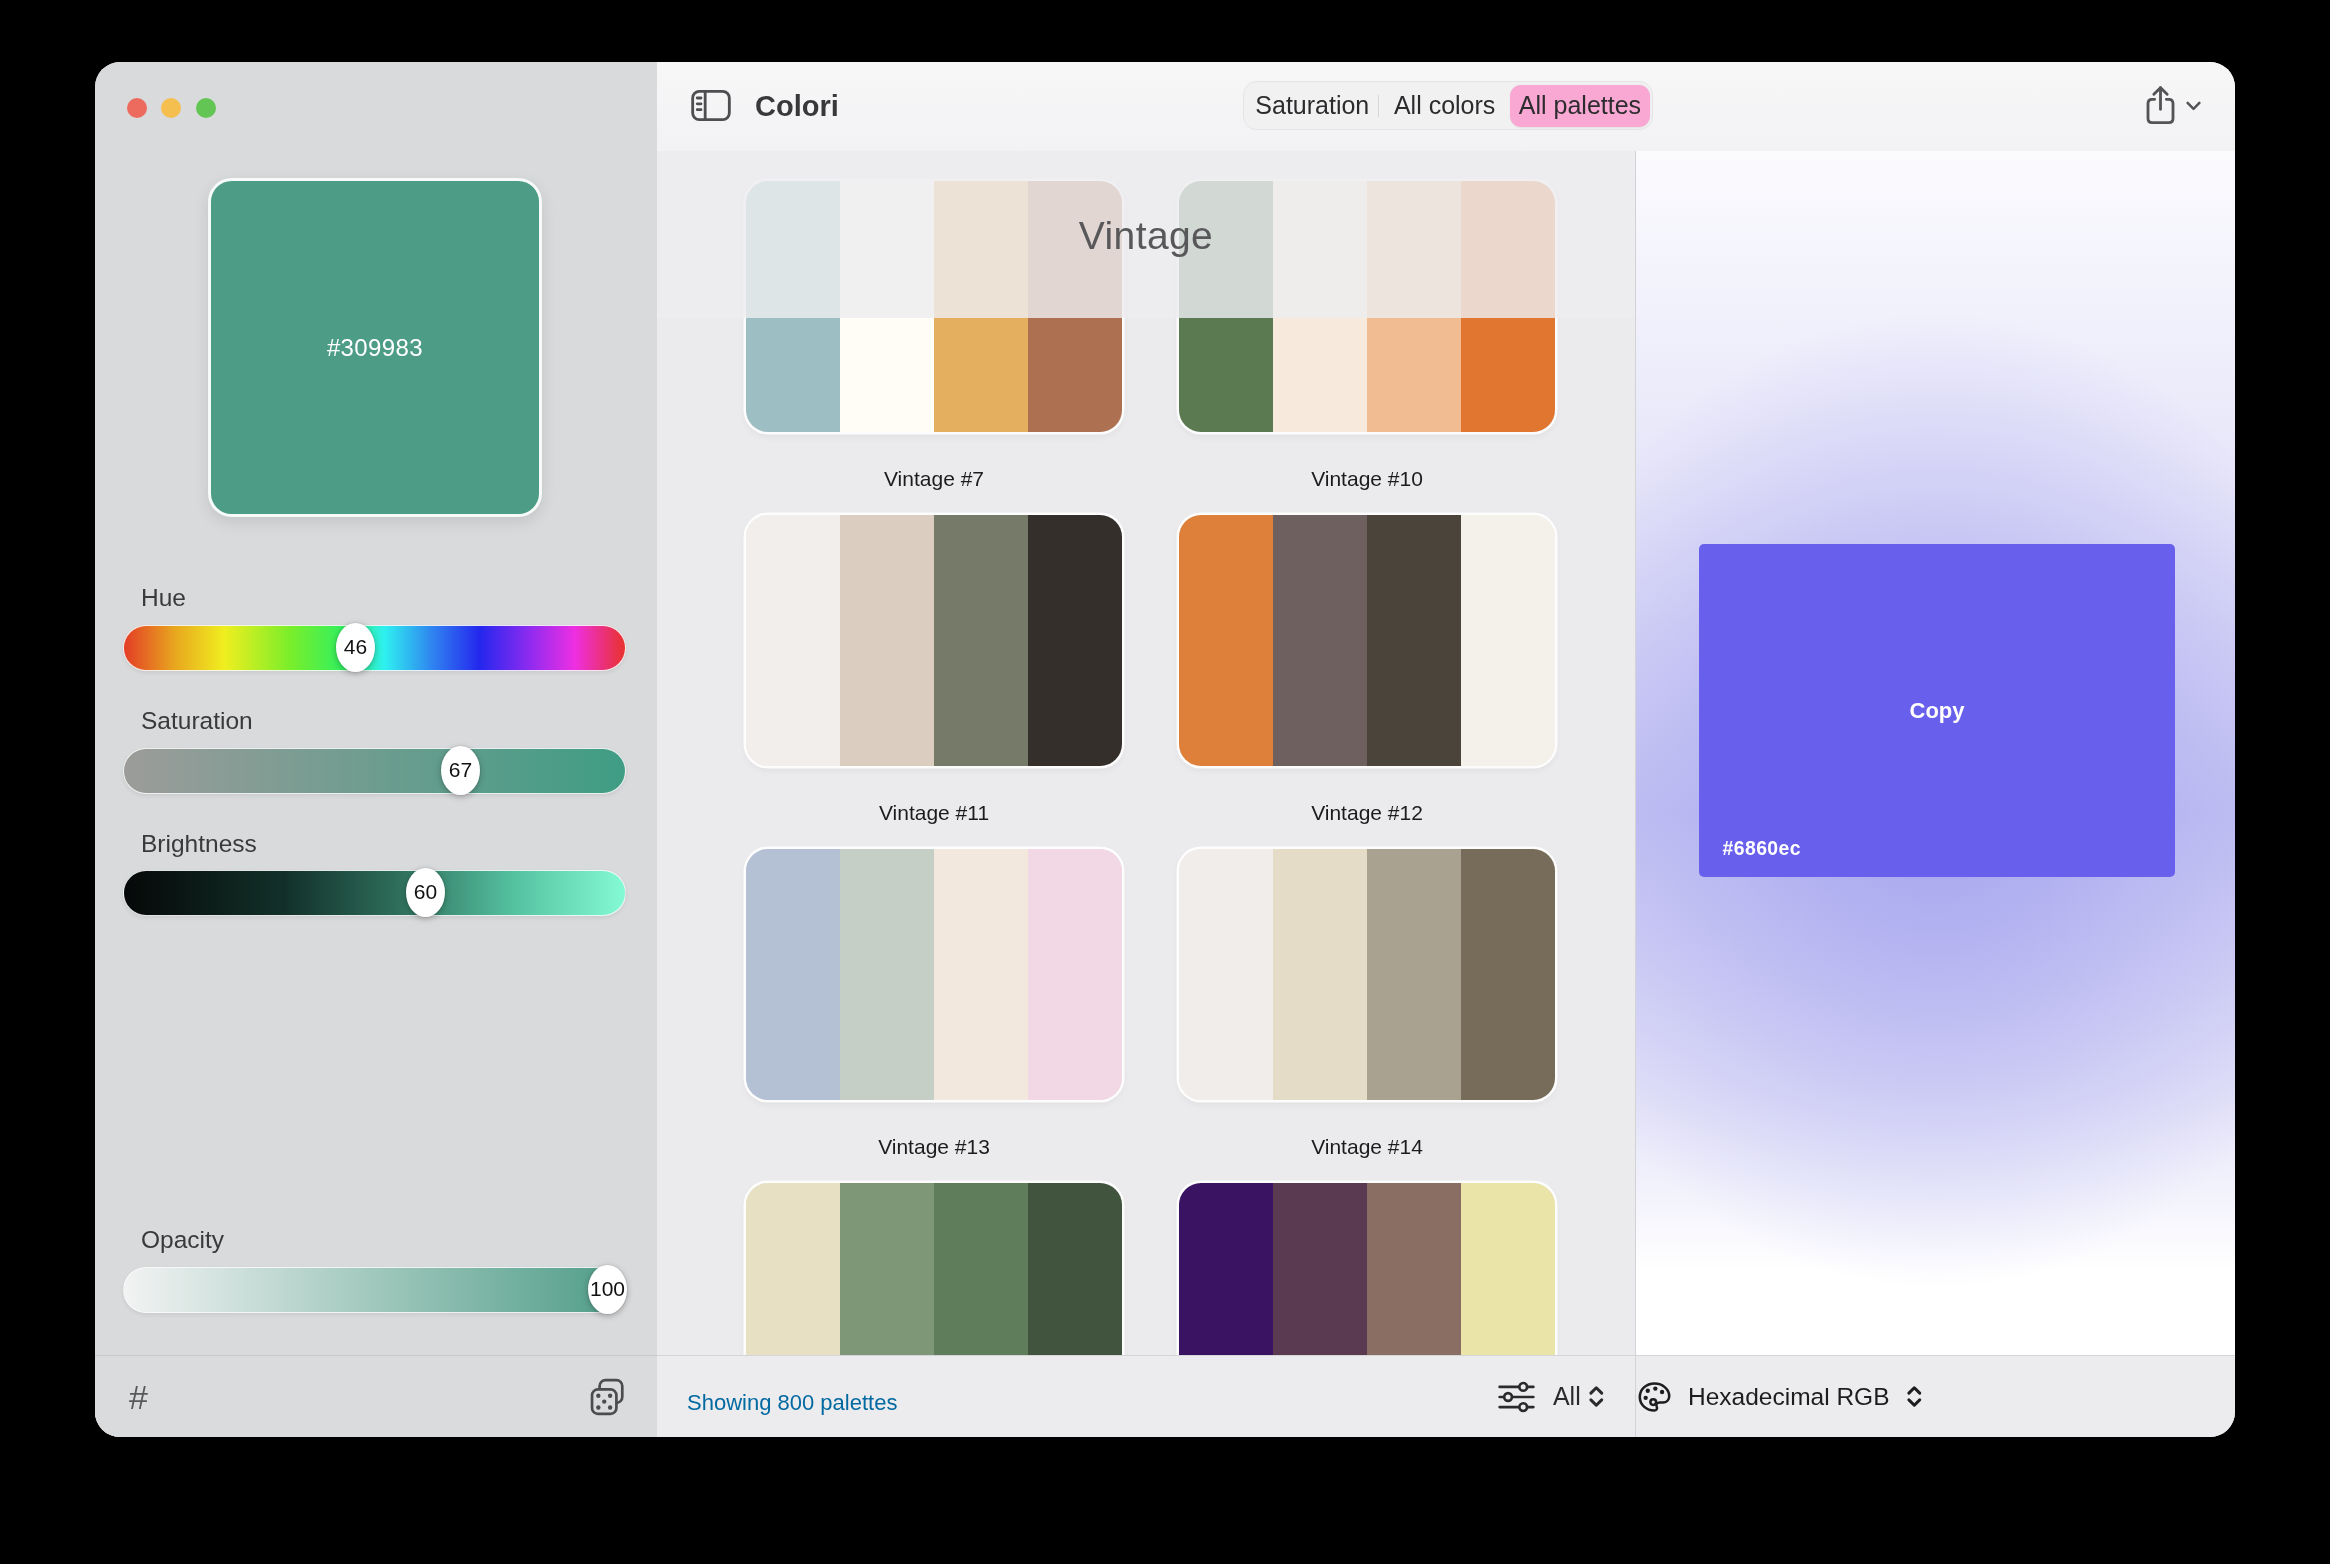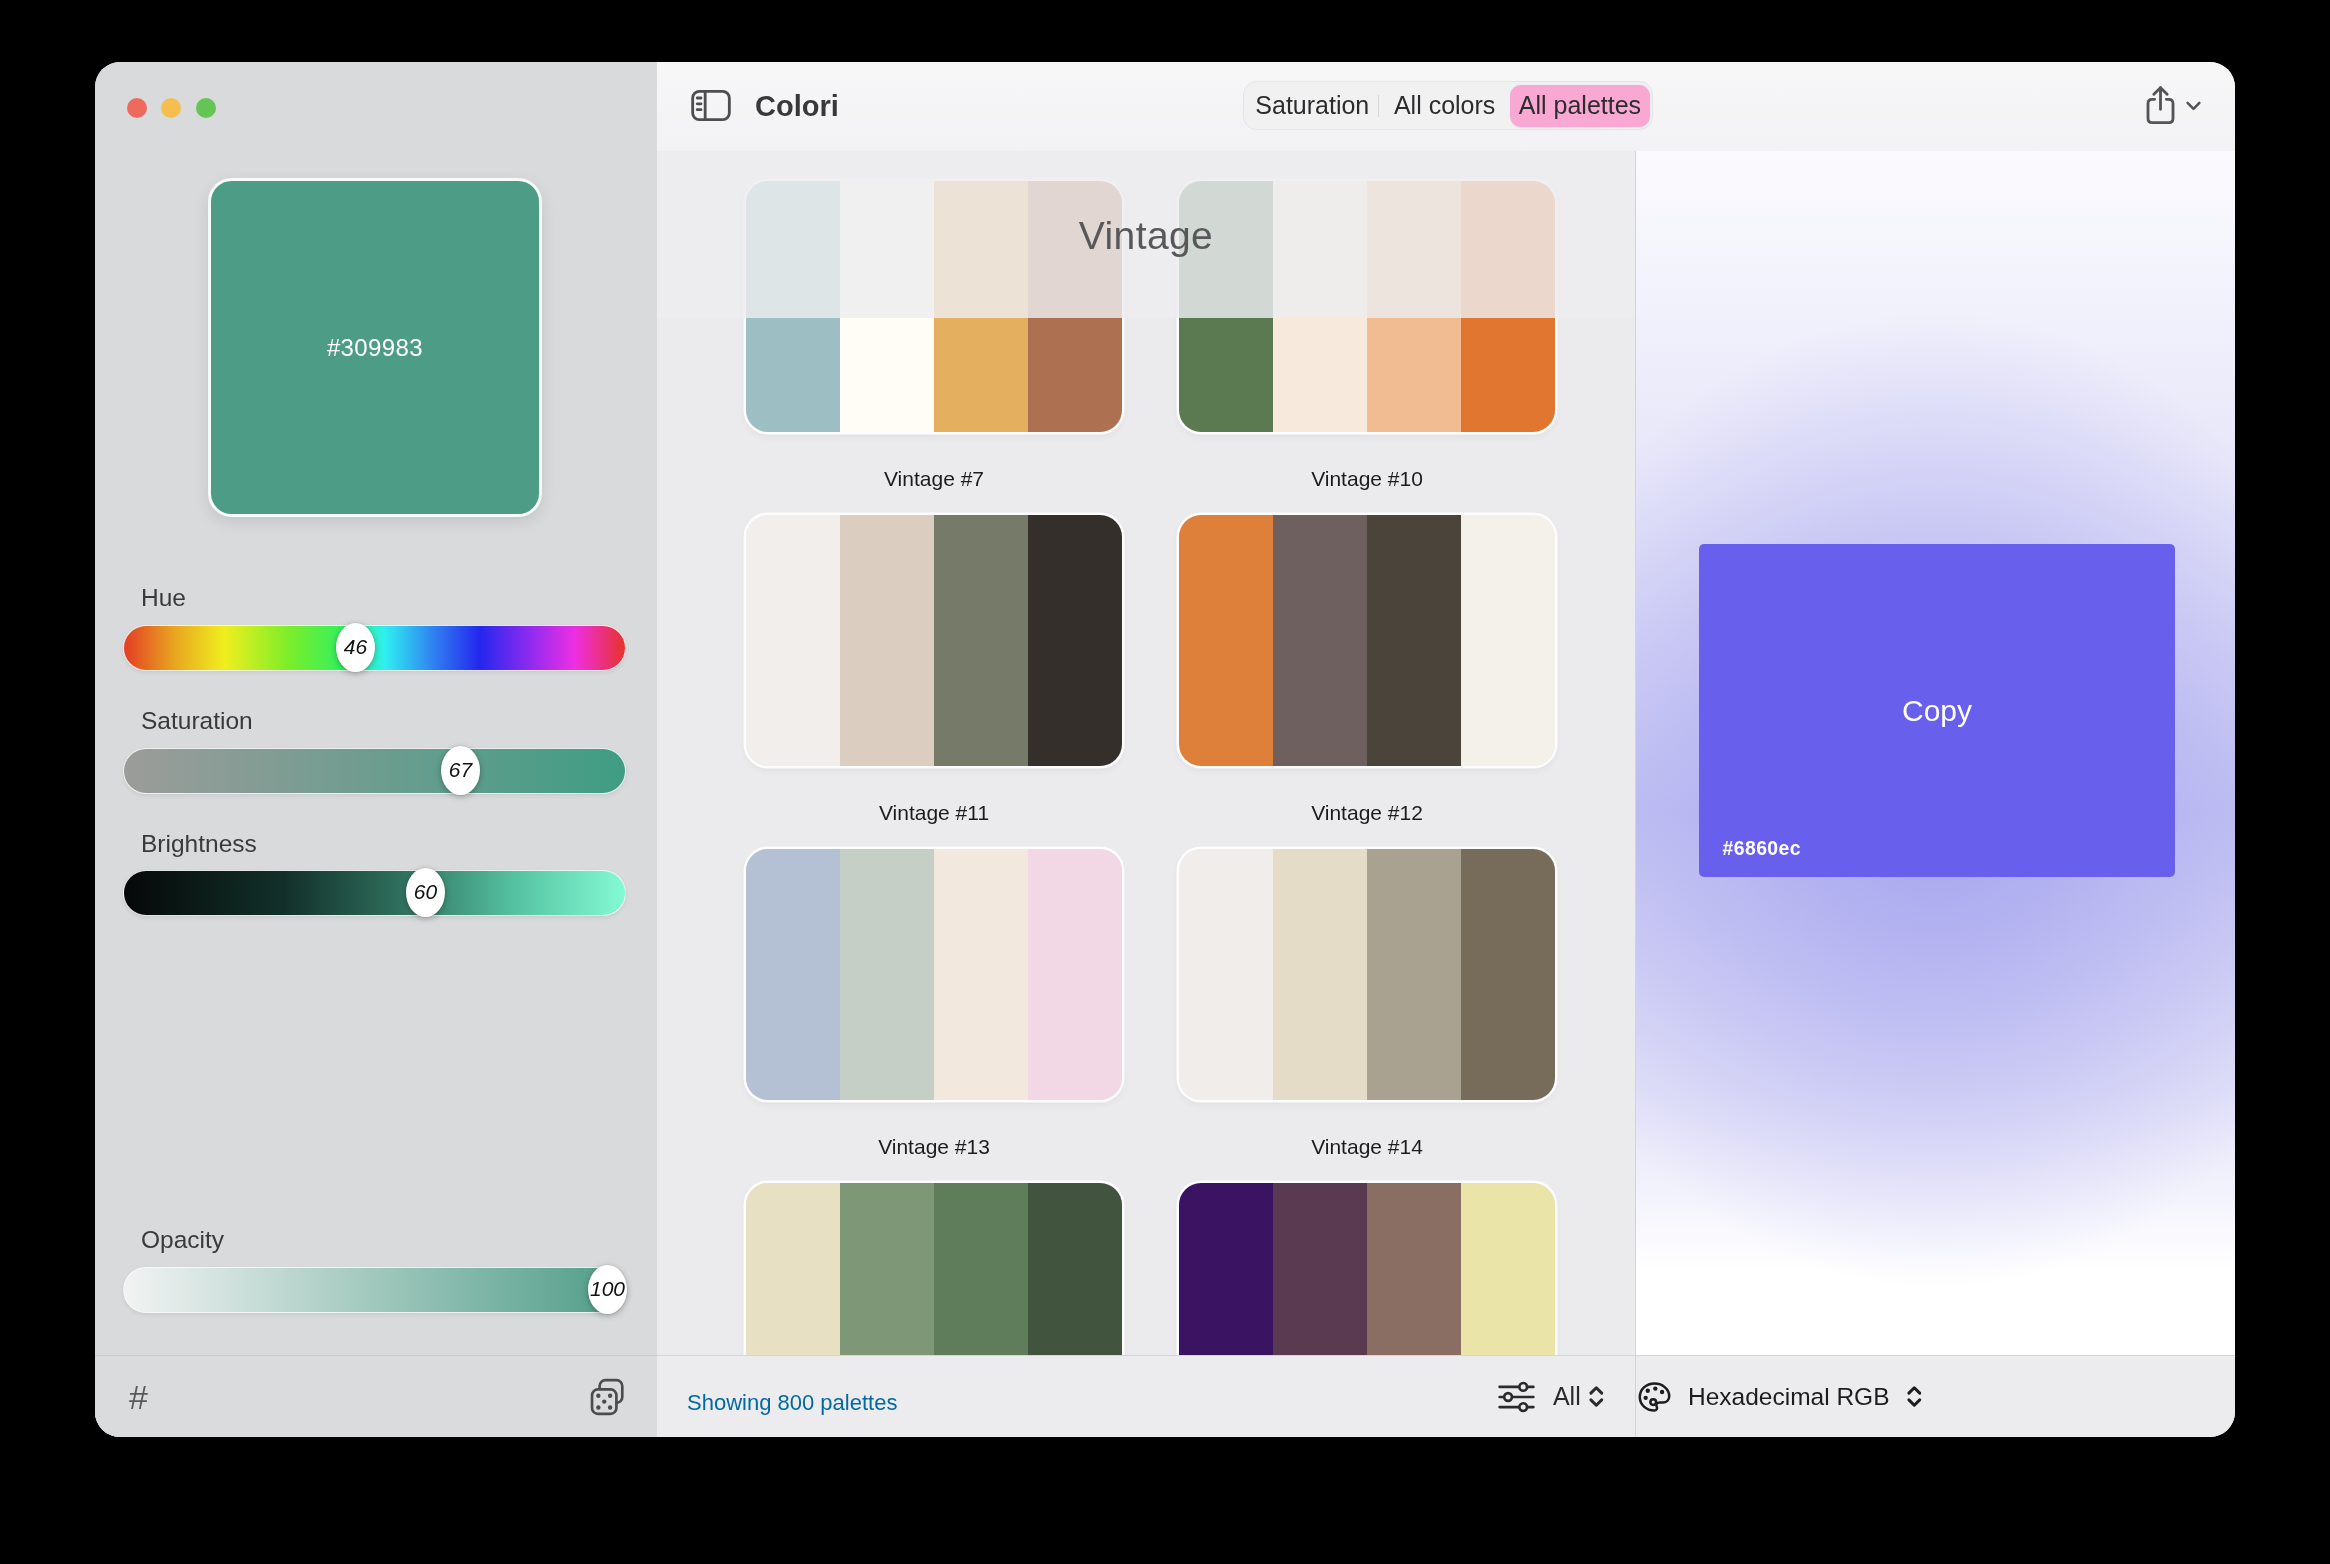--- a/index.html
+++ b/index.html
@@ -21,21 +21,21 @@
   .traffic{position:absolute;top:36px;left:32px;display:flex;gap:14.3px;}
   .light{width:20px;height:20px;border-radius:50%;}
   .swatch{position:absolute;left:113px;top:116px;width:334px;height:339px;
     border-radius:23.6px;border:3.4px solid rgba(255,255,255,.95);box-sizing:border-box;
     display:flex;align-items:center;justify-content:center;
     box-shadow:0 5px 15px rgba(0,0,0,.10);}
   .swatch-hex{color:#fff;font-size:24px;letter-spacing:0.4px;}
   .slider-row .slider-label{position:absolute;left:46px;font-size:24.5px;color:#3a3a3c;}
   .track{position:absolute;left:28px;width:503px;height:46px;border-radius:23px;
     border:1.7px solid rgba(250,250,250,.9);box-sizing:border-box;
-    box-shadow:0 1.7px 4.2px rgba(0,0,0,.08);font-style:italic;}
+    box-shadow:0 1.7px 4.2px rgba(0,0,0,.08);}
   .track.hue{background:linear-gradient(90deg,#e33d26 0%,#e8a51f 10%,#f0ee1f 20%,#7bee2a 33%,#30f060 44%,#2ff0f0 52%,#2f7ff0 62%,#2427ee 71%,#8f2bf0 81%,#ee2fe2 90%,#e8322b 100%);}
   .track.saturation{background:linear-gradient(90deg,#9c9c9a,#3f9d84);}
   .track.brightness{background:linear-gradient(90deg,#060808 0%,#123029 32%,#2f6f5c 55%,#55c2a0 78%,#84fad4 100%);}
   .track.opacity{background:linear-gradient(90deg,#f2f3f3,#4f9d87);}
   .knob{position:absolute;top:-3.4px;width:39px;height:49px;border-radius:50%;
     background:#fff;display:flex;align-items:center;justify-content:center;
     font-size:21px;color:#111;box-shadow:0 1.7px 5.9px rgba(0,0,0,.28),0 0 0 0.8px rgba(0,0,0,.05);}
   .sidebar-bottom{position:absolute;left:0;top:1293px;width:562px;height:82px;
     border-top:0.8px solid #c9c9cb;background:#dadbdc;display:flex;align-items:center;}
   .hash-input{margin-left:34px;font-size:34px;color:#59595b;flex:1;}
@@ -79,21 +79,21 @@
   .filter-label{font-size:25px;}
 
   
   .rightp{position:absolute;left:1540px;top:89px;width:601px;height:1204px;
     border-left:0.8px solid #d3d3d7;box-sizing:border-box;
     background:
       radial-gradient(ellipse 92% 52% at 50% 54%, rgba(160,159,238,.85) 0%, rgba(160,159,238,0) 78%),
       linear-gradient(180deg,#fbfbfe 0%,#e6e5f9 28%,#c6c5f3 55%,#e3e2f8 78%,#ffffff 93%,#ffffff 100%);}
   .preview-card{position:absolute;left:63px;top:393px;width:476px;height:333px;
     border-radius:5px;display:flex;align-items:center;justify-content:center;}
-  .copy-label{color:#fff;font-size:30px;font-weight:400;}
+  .copy-label{color:#fff;font-size:22px;font-weight:700;}
   .preview-hex{position:absolute;left:23.6px;bottom:17px;color:#fff;font-size:19.4px;font-weight:700;letter-spacing:0.4px;}
   .right-bottom{position:absolute;left:1540px;top:1293px;width:601px;height:82px;
     background:#ececee;border-top:0.8px solid #d5d5d7;border-left:0.8px solid #d3d3d7;box-sizing:border-box;
     display:flex;align-items:center;justify-content:flex-start;}
   .format-cluster{display:flex;align-items:center;gap:15px;margin-right:27px;color:#1d1d1f;}
   .format-label{font-size:24.5px;}
   svg{display:block;}
 </style>
 </head>
 <body>

